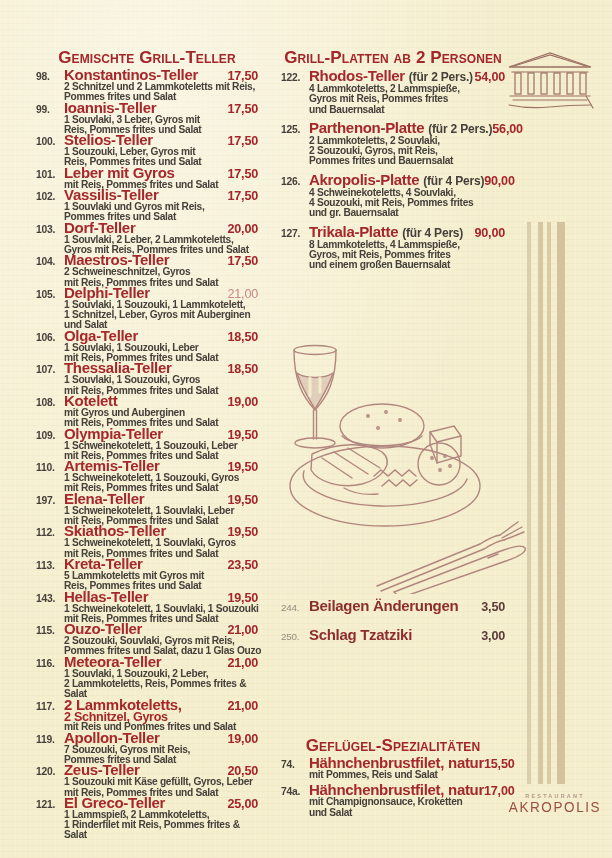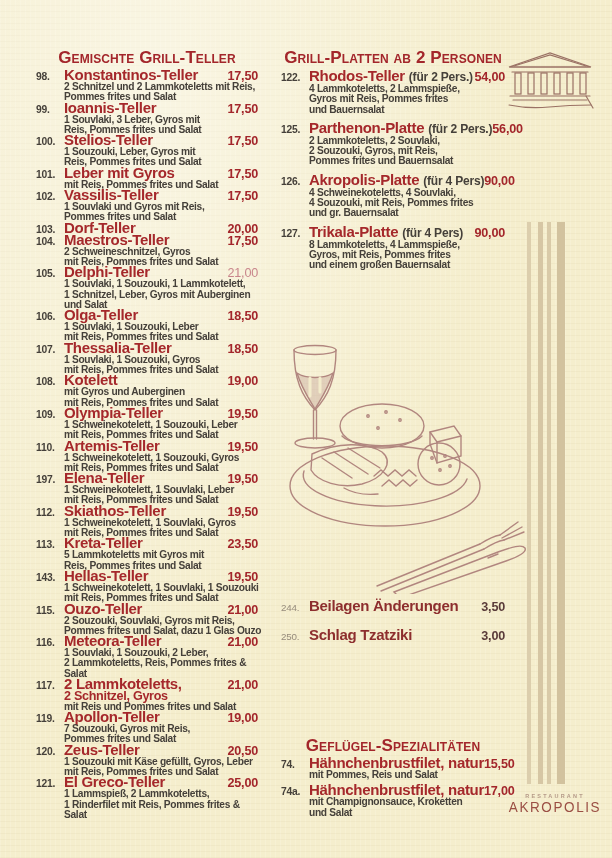--- a/index.html
+++ b/index.html
@@ -197,20 +197,24 @@
             <div class="dsc">Pommes frites und Salat</div>
           </div>
   </div>
         <div class="mi">
     <div class="mi-head">
       <span class="num">103.</span>
       <span class="ttl">Dorf-Teller</span>
 
       <span class="prc">20,00</span>
     </div>
+    <div class="mi-body">
+            <div class="dsc">1 Souvlaki, 2 Leber, 2 Lammkoteletts,</div>
+            <div class="dsc">Gyros mit Reis, Pommes frites und Salat</div>
+          </div>
   </div>
         <div class="mi">
     <div class="mi-head">
       <span class="num">104.</span>
       <span class="ttl">Maestros-Teller</span>
 
       <span class="prc">17,50</span>
     </div>
     <div class="mi-body">
             <div class="dsc">2 Schweineschnitzel, Gyros</div>

